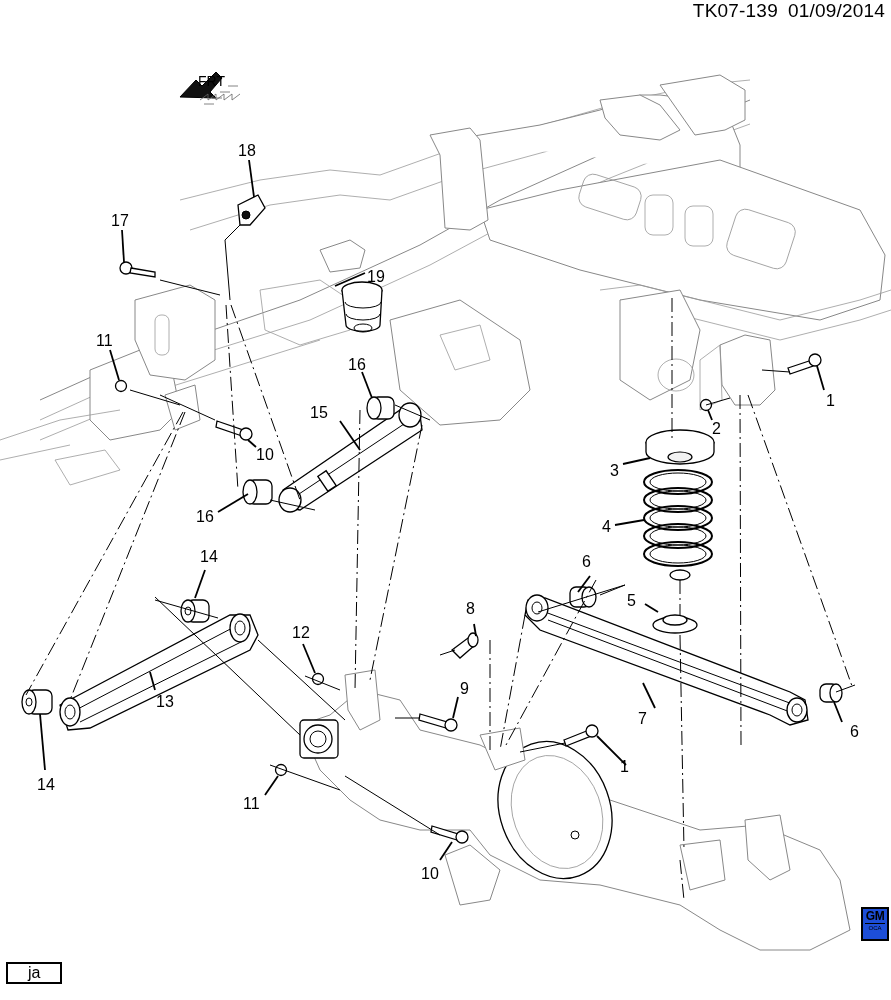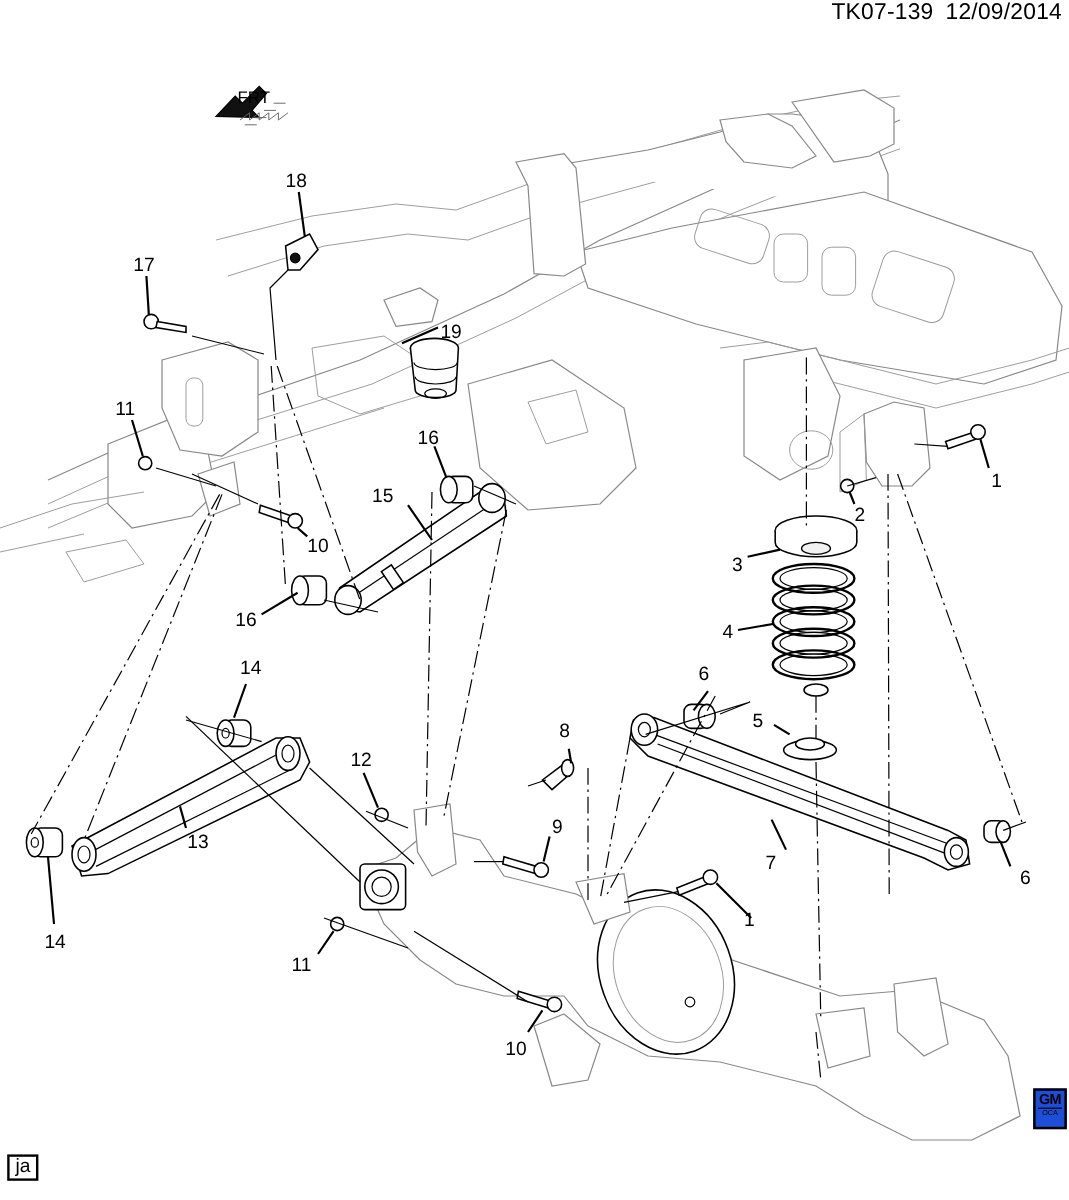--- a/index.html
+++ b/index.html
@@ -9,32 +9,32 @@
   .hdr span{margin-left:10px;}
   .callout{font-family:"Liberation Sans",sans-serif;font-size:16px;fill:#000;}
   .ln{stroke:#000;stroke-width:1.8;fill:none;}
   .thin{stroke:#000;stroke-width:1;fill:none;}
   .dash{stroke:#000;stroke-width:1;fill:none;stroke-dasharray:14 4 2 4;}
   .frame{stroke:#888;stroke-width:1;fill:#fff;}
   .frame2{stroke:#999;stroke-width:0.8;fill:none;}
   .part{stroke:#000;stroke-width:1.3;fill:#fff;}
   .partg{stroke:#000;stroke-width:1.2;fill:#f2f2f2;}
   .dark{fill:#111;stroke:#000;}
-  .tag{position:absolute;left:6px;top:962px;border:2px solid #000;padding:0 5px;font-size:16px;line-height:18px;}
+  .tag{position:absolute;left:6px;top:962px;border:2px solid #000;padding:0 20px;font-size:16px;line-height:18px;}
   .gm{position:absolute;left:861px;top:907px;width:24px;height:30px;border:2px solid #000;background:#1d4ed8;text-align:center;}
   .gm .g{font-size:12px;font-weight:bold;line-height:14px;letter-spacing:-0.5px;}
   .gm .s{font-size:6px;border-top:1px solid #000;margin:0 2px;line-height:8px;}
 </style>
 </head>
 <body>
 
 <div id="stage">
 
   <div class="hdr">
-    <span>TK07-139</span><span>12/09/2014</span>
+    <span>TK07-139</span><span>01/09/2014</span>
   </div>
 
   <svg width="891" height="1000" viewBox="0 0 891 1000" xmlns="http://www.w3.org/2000/svg" style="position:absolute;left:0;top:0;">
 
     <g>
       <polygon points="180,97 196,80 202,86 216,72 222,78 210,92 216,98" class="dark"></polygon>
       <path d="M200,100 l8,-6 l0,6 l8,-6 l0,6 l8,-6 l0,6 l8,-6 l0,6 l8,-6" class="frame2" style="stroke:#666"></path>
       <path d="M204,104 l10,0 M212,98 l10,0 M220,92 l10,0 M228,86 l10,0" class="frame2" style="stroke:#666"></path>
       <text x="198" y="86" class="callout" style="font-size:14px">FRT</text>
     </g>

